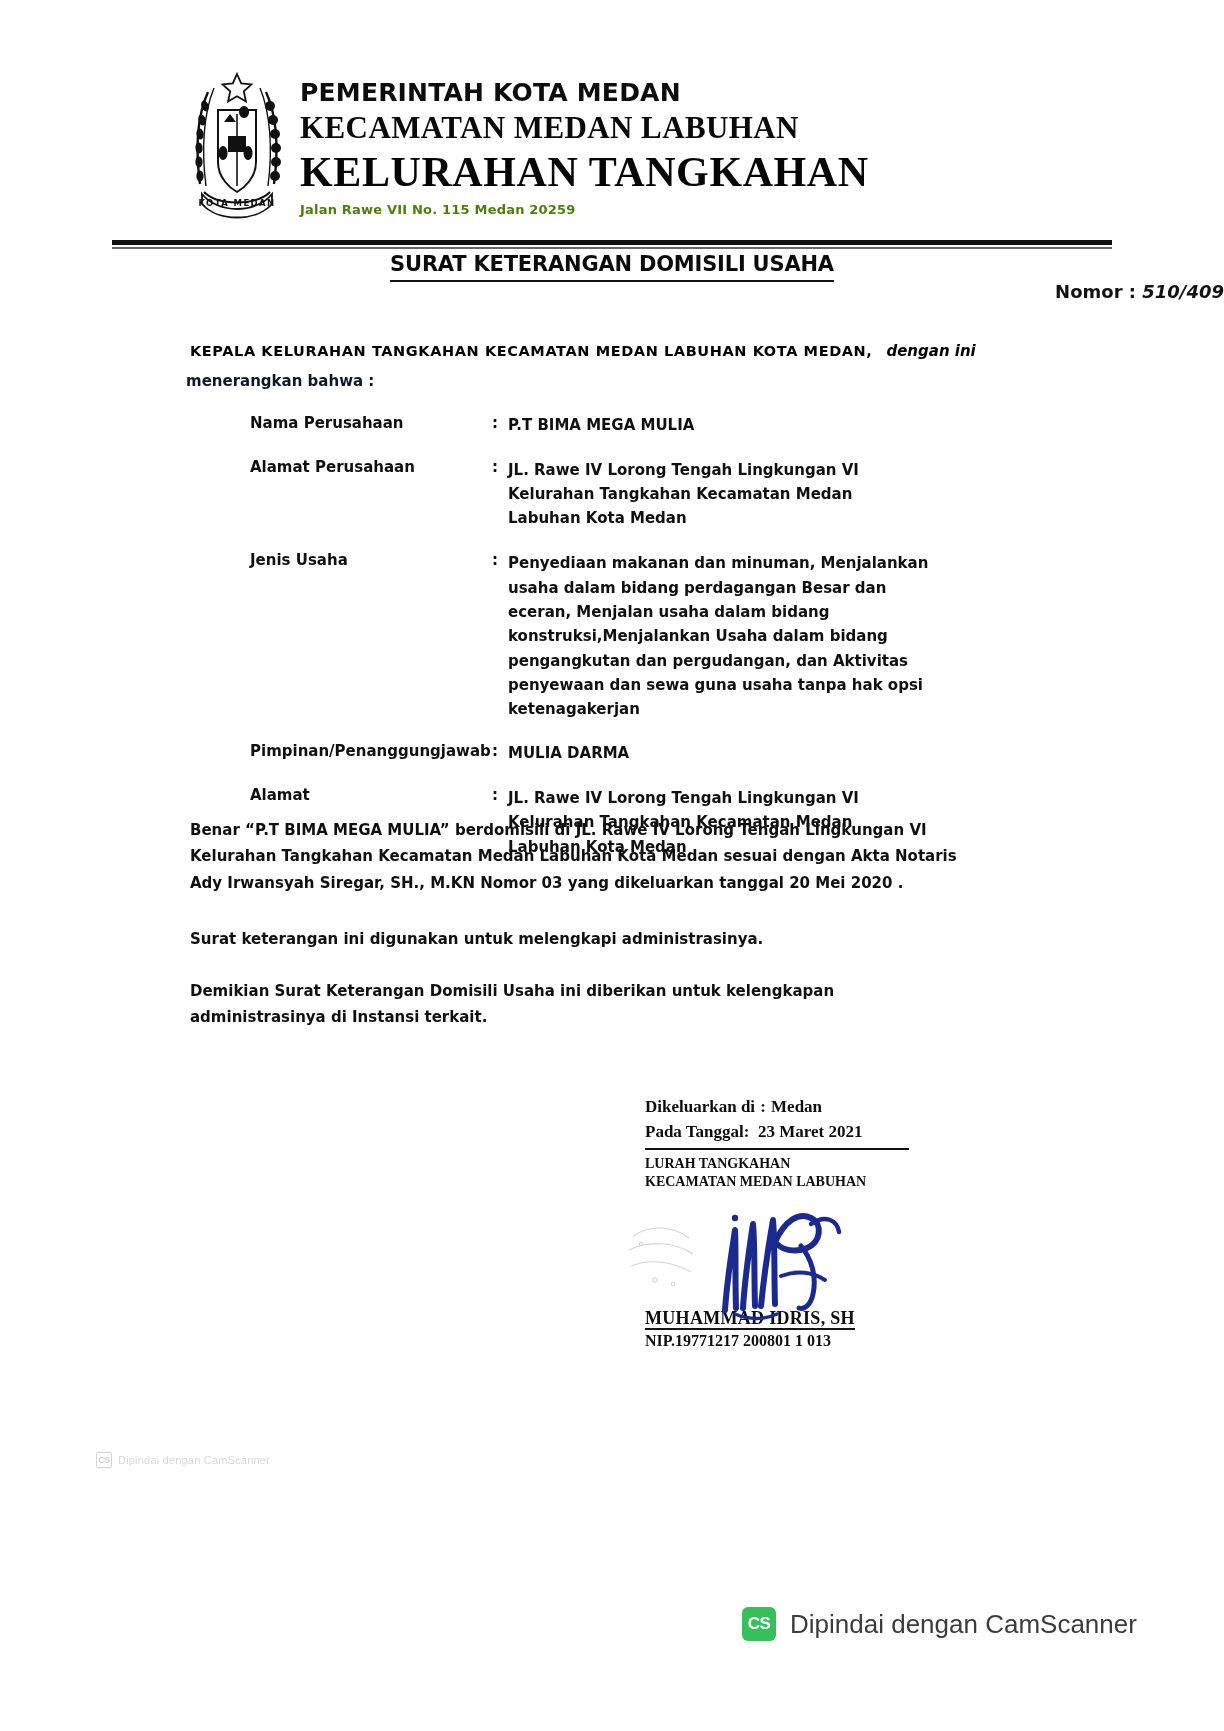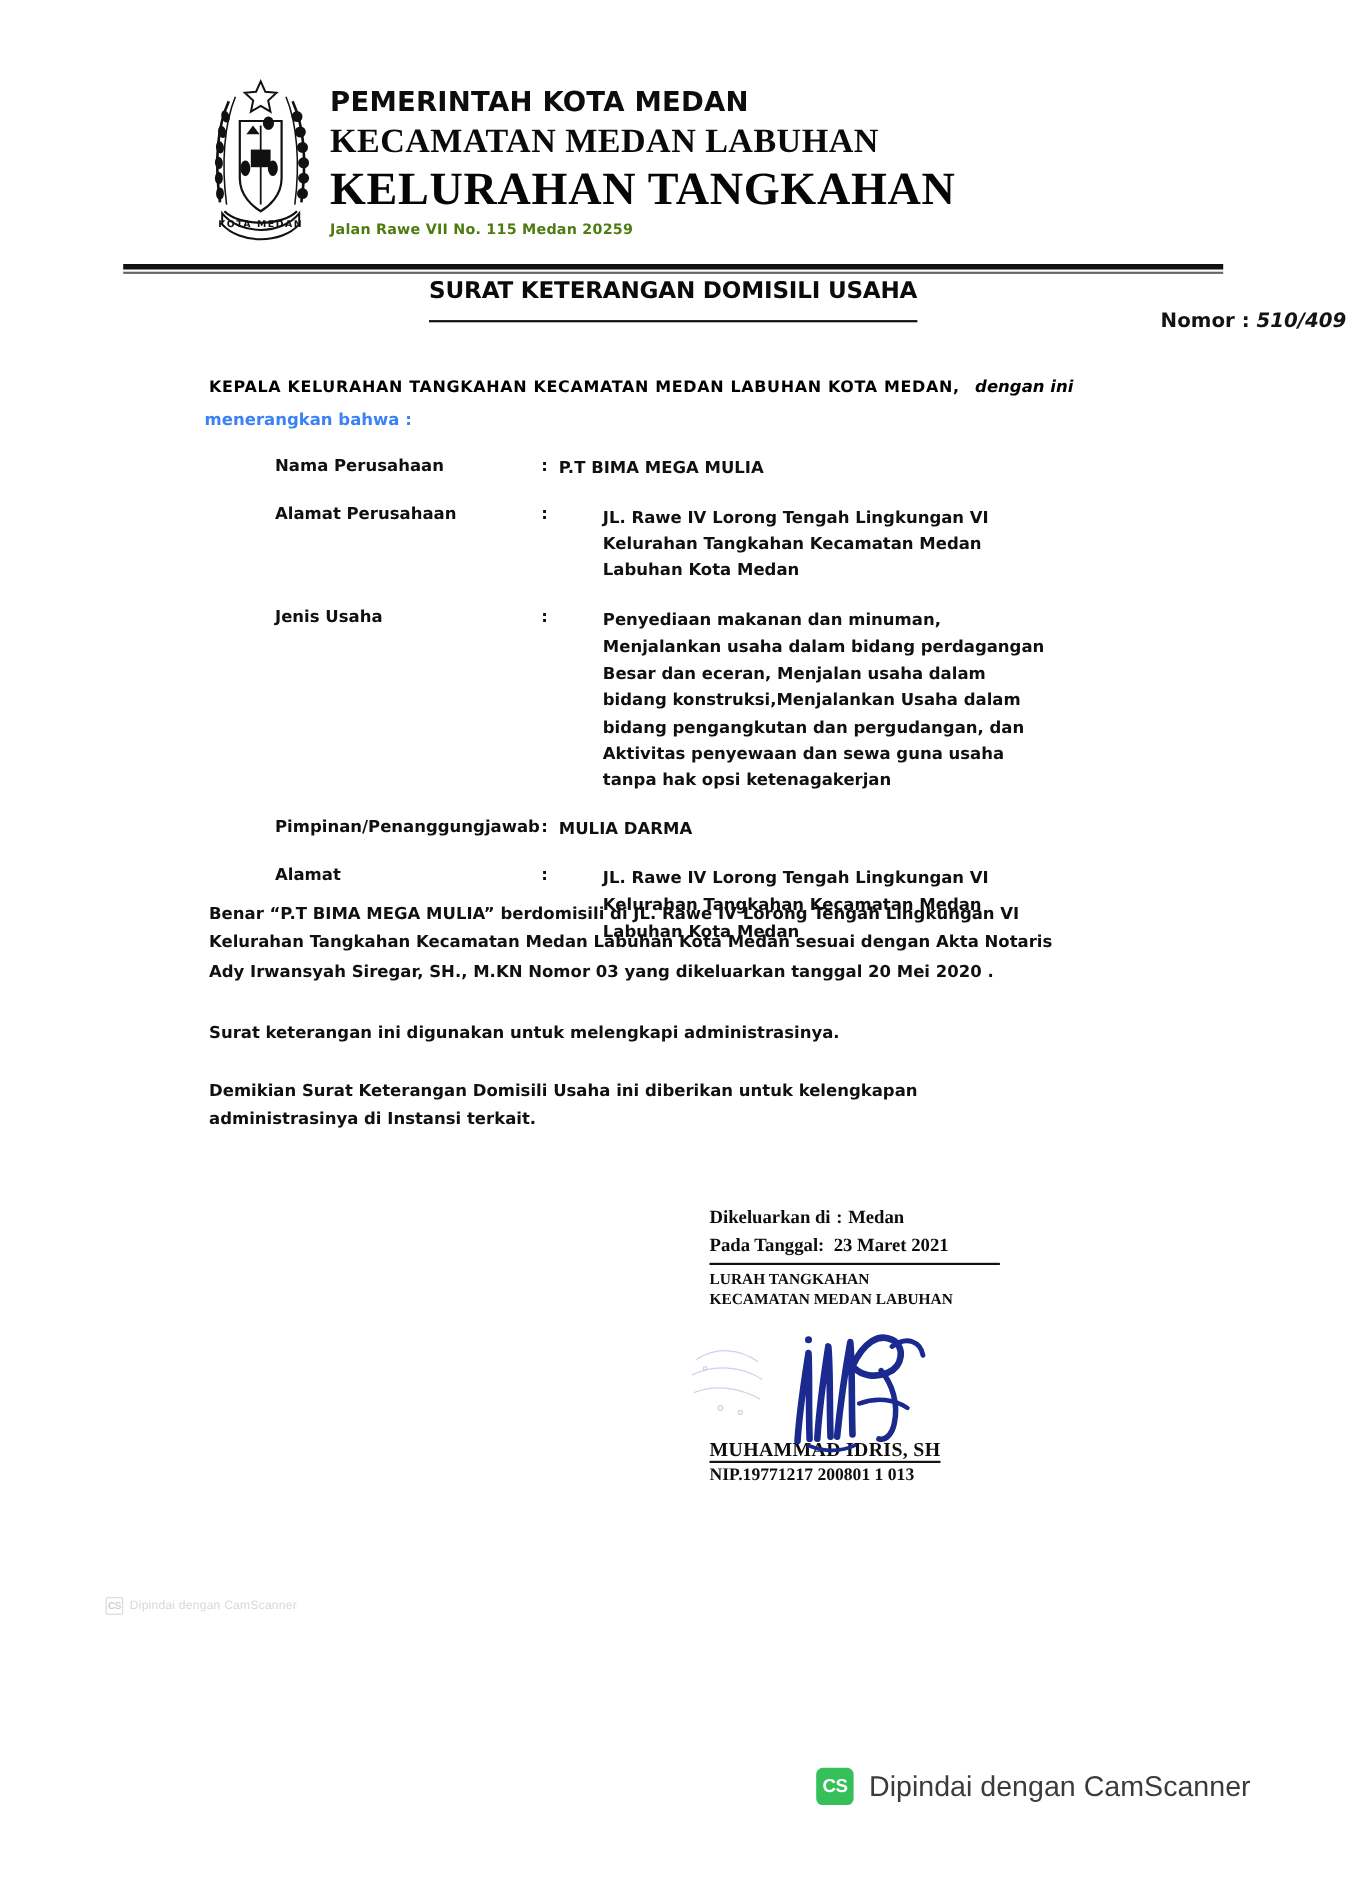--- a/index.html
+++ b/index.html
@@ -95,21 +95,21 @@
     width: 1224px;
     text-align: center;
     font-family: "DejaVu Sans", sans-serif;
     font-weight: bold;
     font-size: 21px;
     color: #0b0b0b;
     letter-spacing: -0.2px;
   }
   .doc-title span {
     border-bottom: 2.5px solid #111;
-    padding-bottom: 15px;
+    padding-bottom: 4px;
   }
   .doc-number {
     position: absolute;
     left: 0; top: 281px;
     width: 1224px;
     text-align: right;
     font-family: "DejaVu Sans", sans-serif;
     font-weight: bold;
     font-size: 18px;
     color: #131313;
@@ -139,21 +139,21 @@
     font-style: italic;
     font-weight: bold;
     letter-spacing: 0px;
     margin-left: 14px;
     font-size: 15px;
   }
   .intro-line2 {
     font-family: "DejaVu Sans", sans-serif;
     font-weight: bold;
     font-size: 15px;
-    color: #3b82f6;
+    color: #0f172a;
     margin-top: 12px;
     margin-left: -4px;
   }
 
   
   .fields {
     position: absolute;
     left: 250px; top: 414px;
     width: 700px;
   }
@@ -181,21 +181,21 @@
   }
   .field-value {
     flex: 1;
     font-family: "DejaVu Sans", sans-serif;
     font-weight: bold;
     font-size: 15px;
     color: #101010;
     line-height: 1.52;
   }
   .field-value.tight { line-height: 1.5; }
-  .field-value.multi { line-height: 1.62; margin-left: 40px; }
+  .field-value.multi { line-height: 1.62; }
 
   
   .body-text {
     position: absolute;
     left: 190px; top: 817px;
     width: 780px;
   }
   .para {
     font-family: "DejaVu Sans", sans-serif;
     font-weight: bold;

